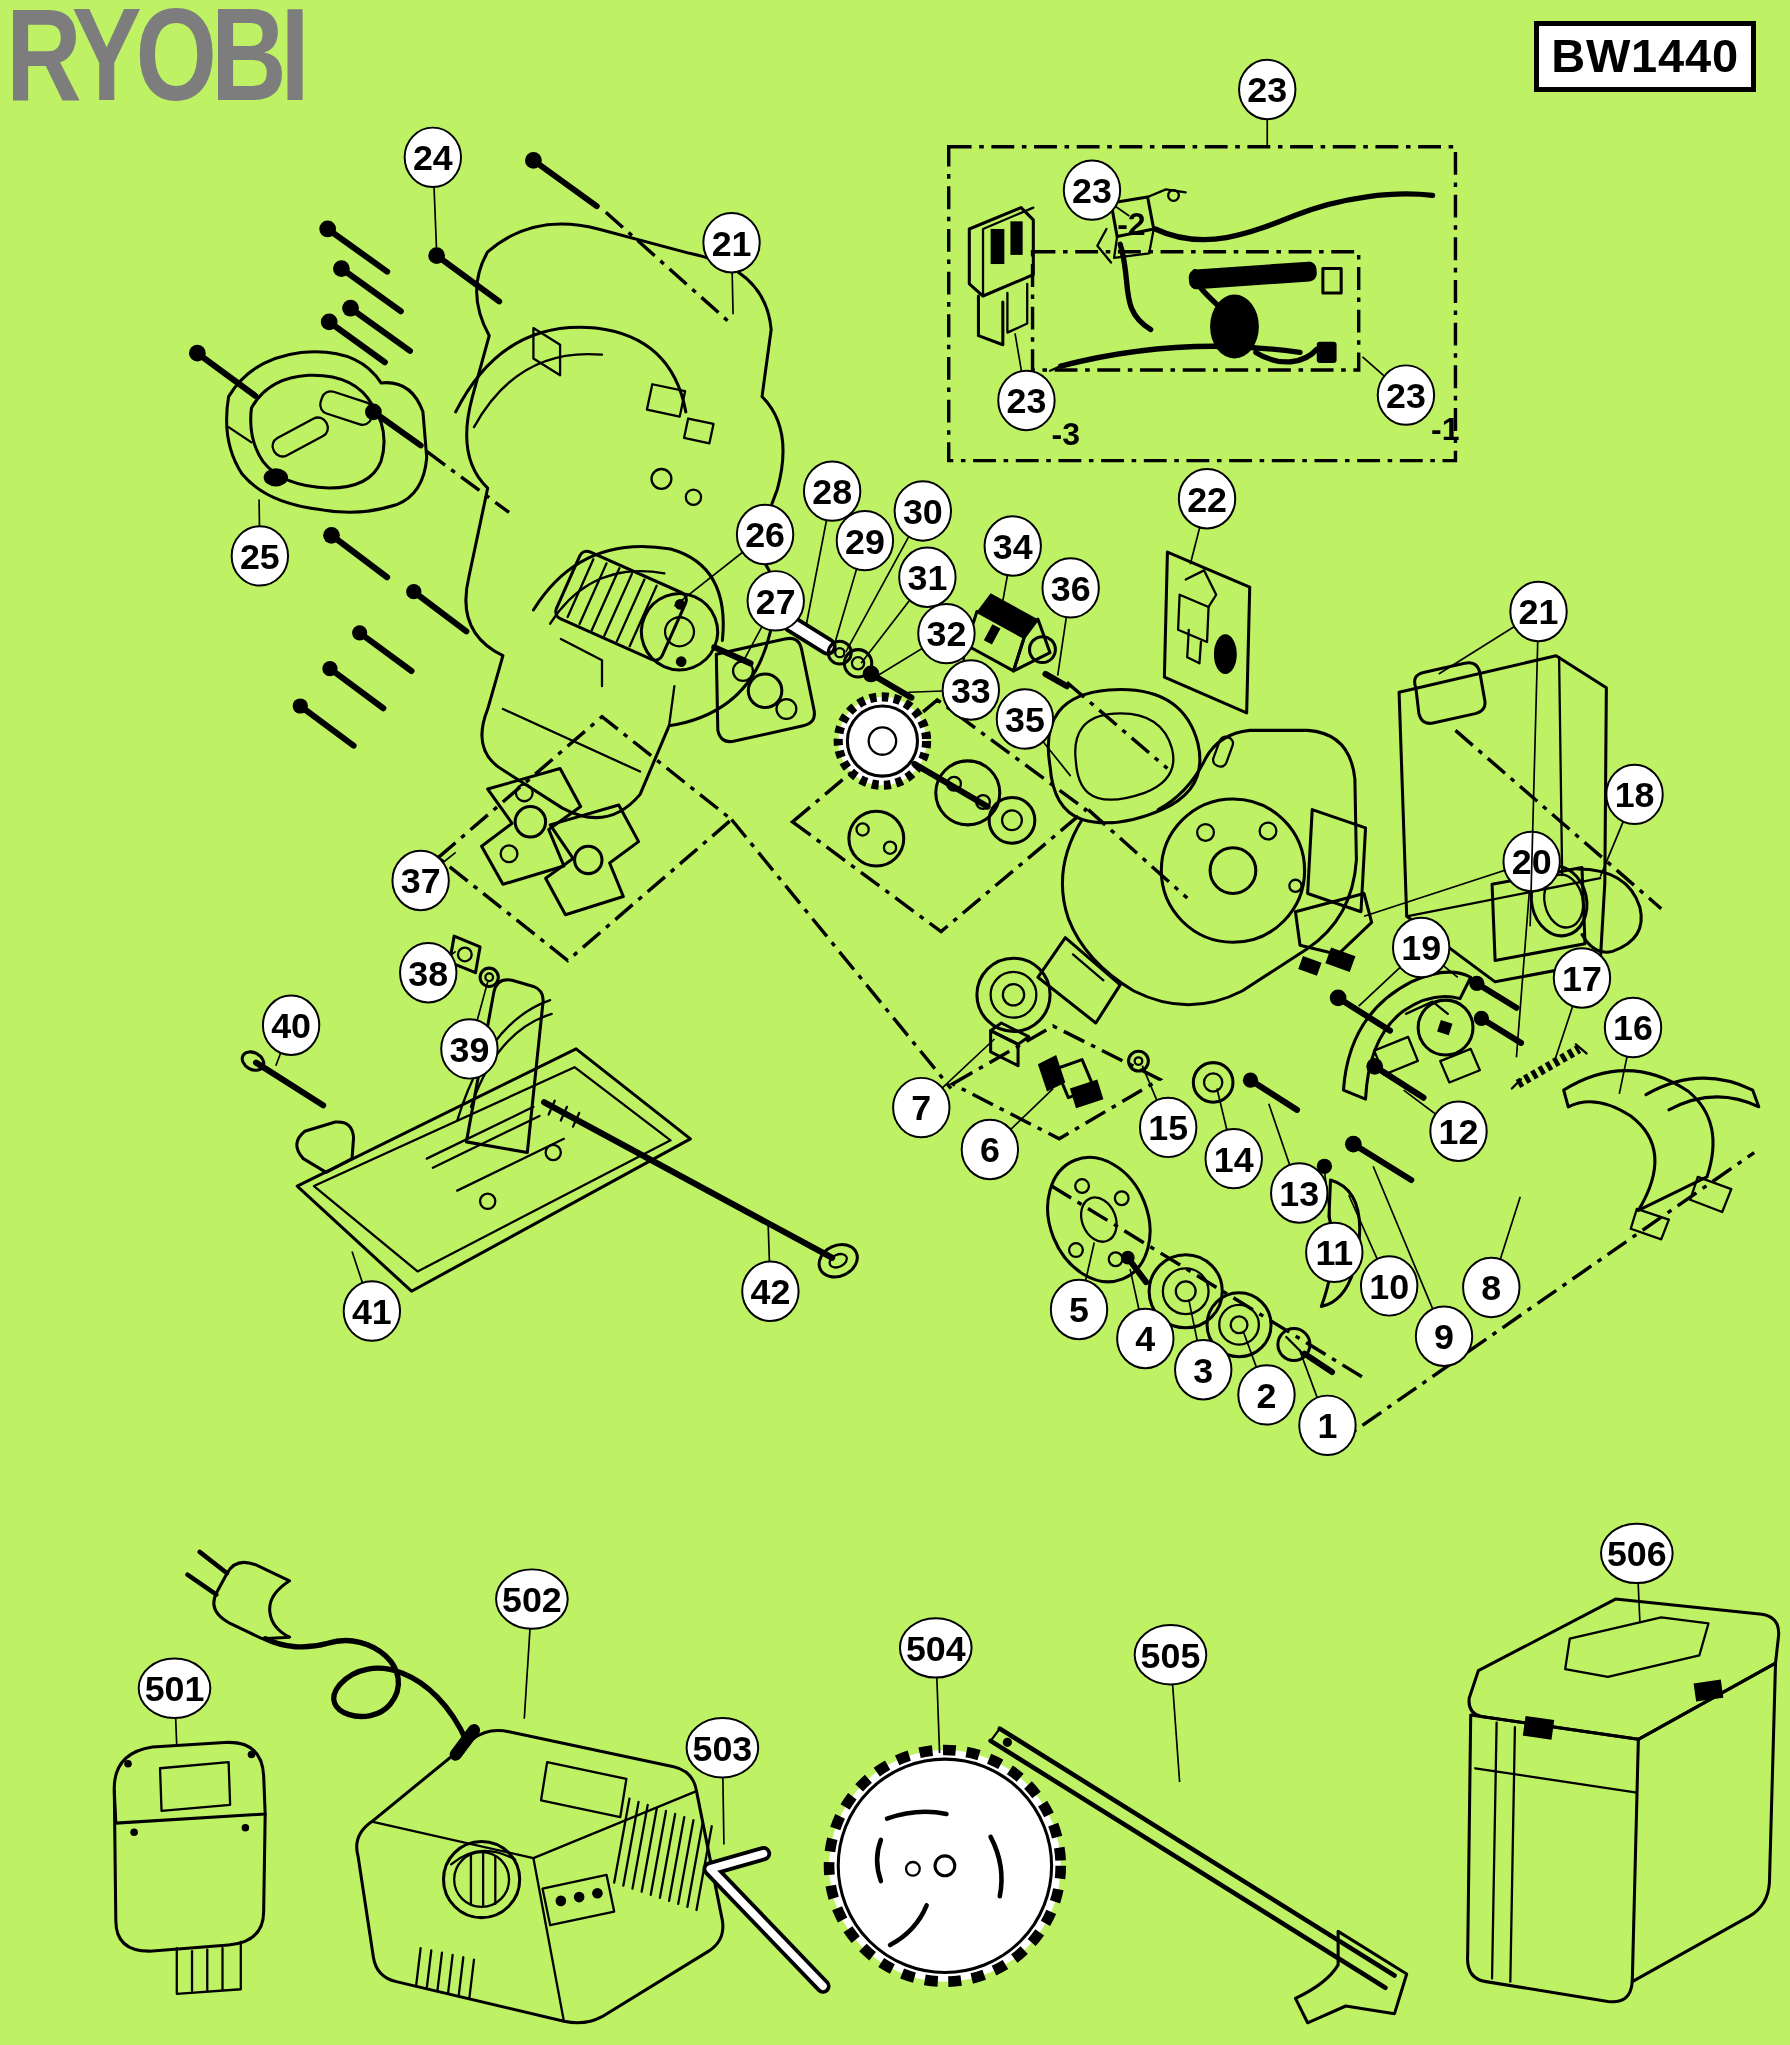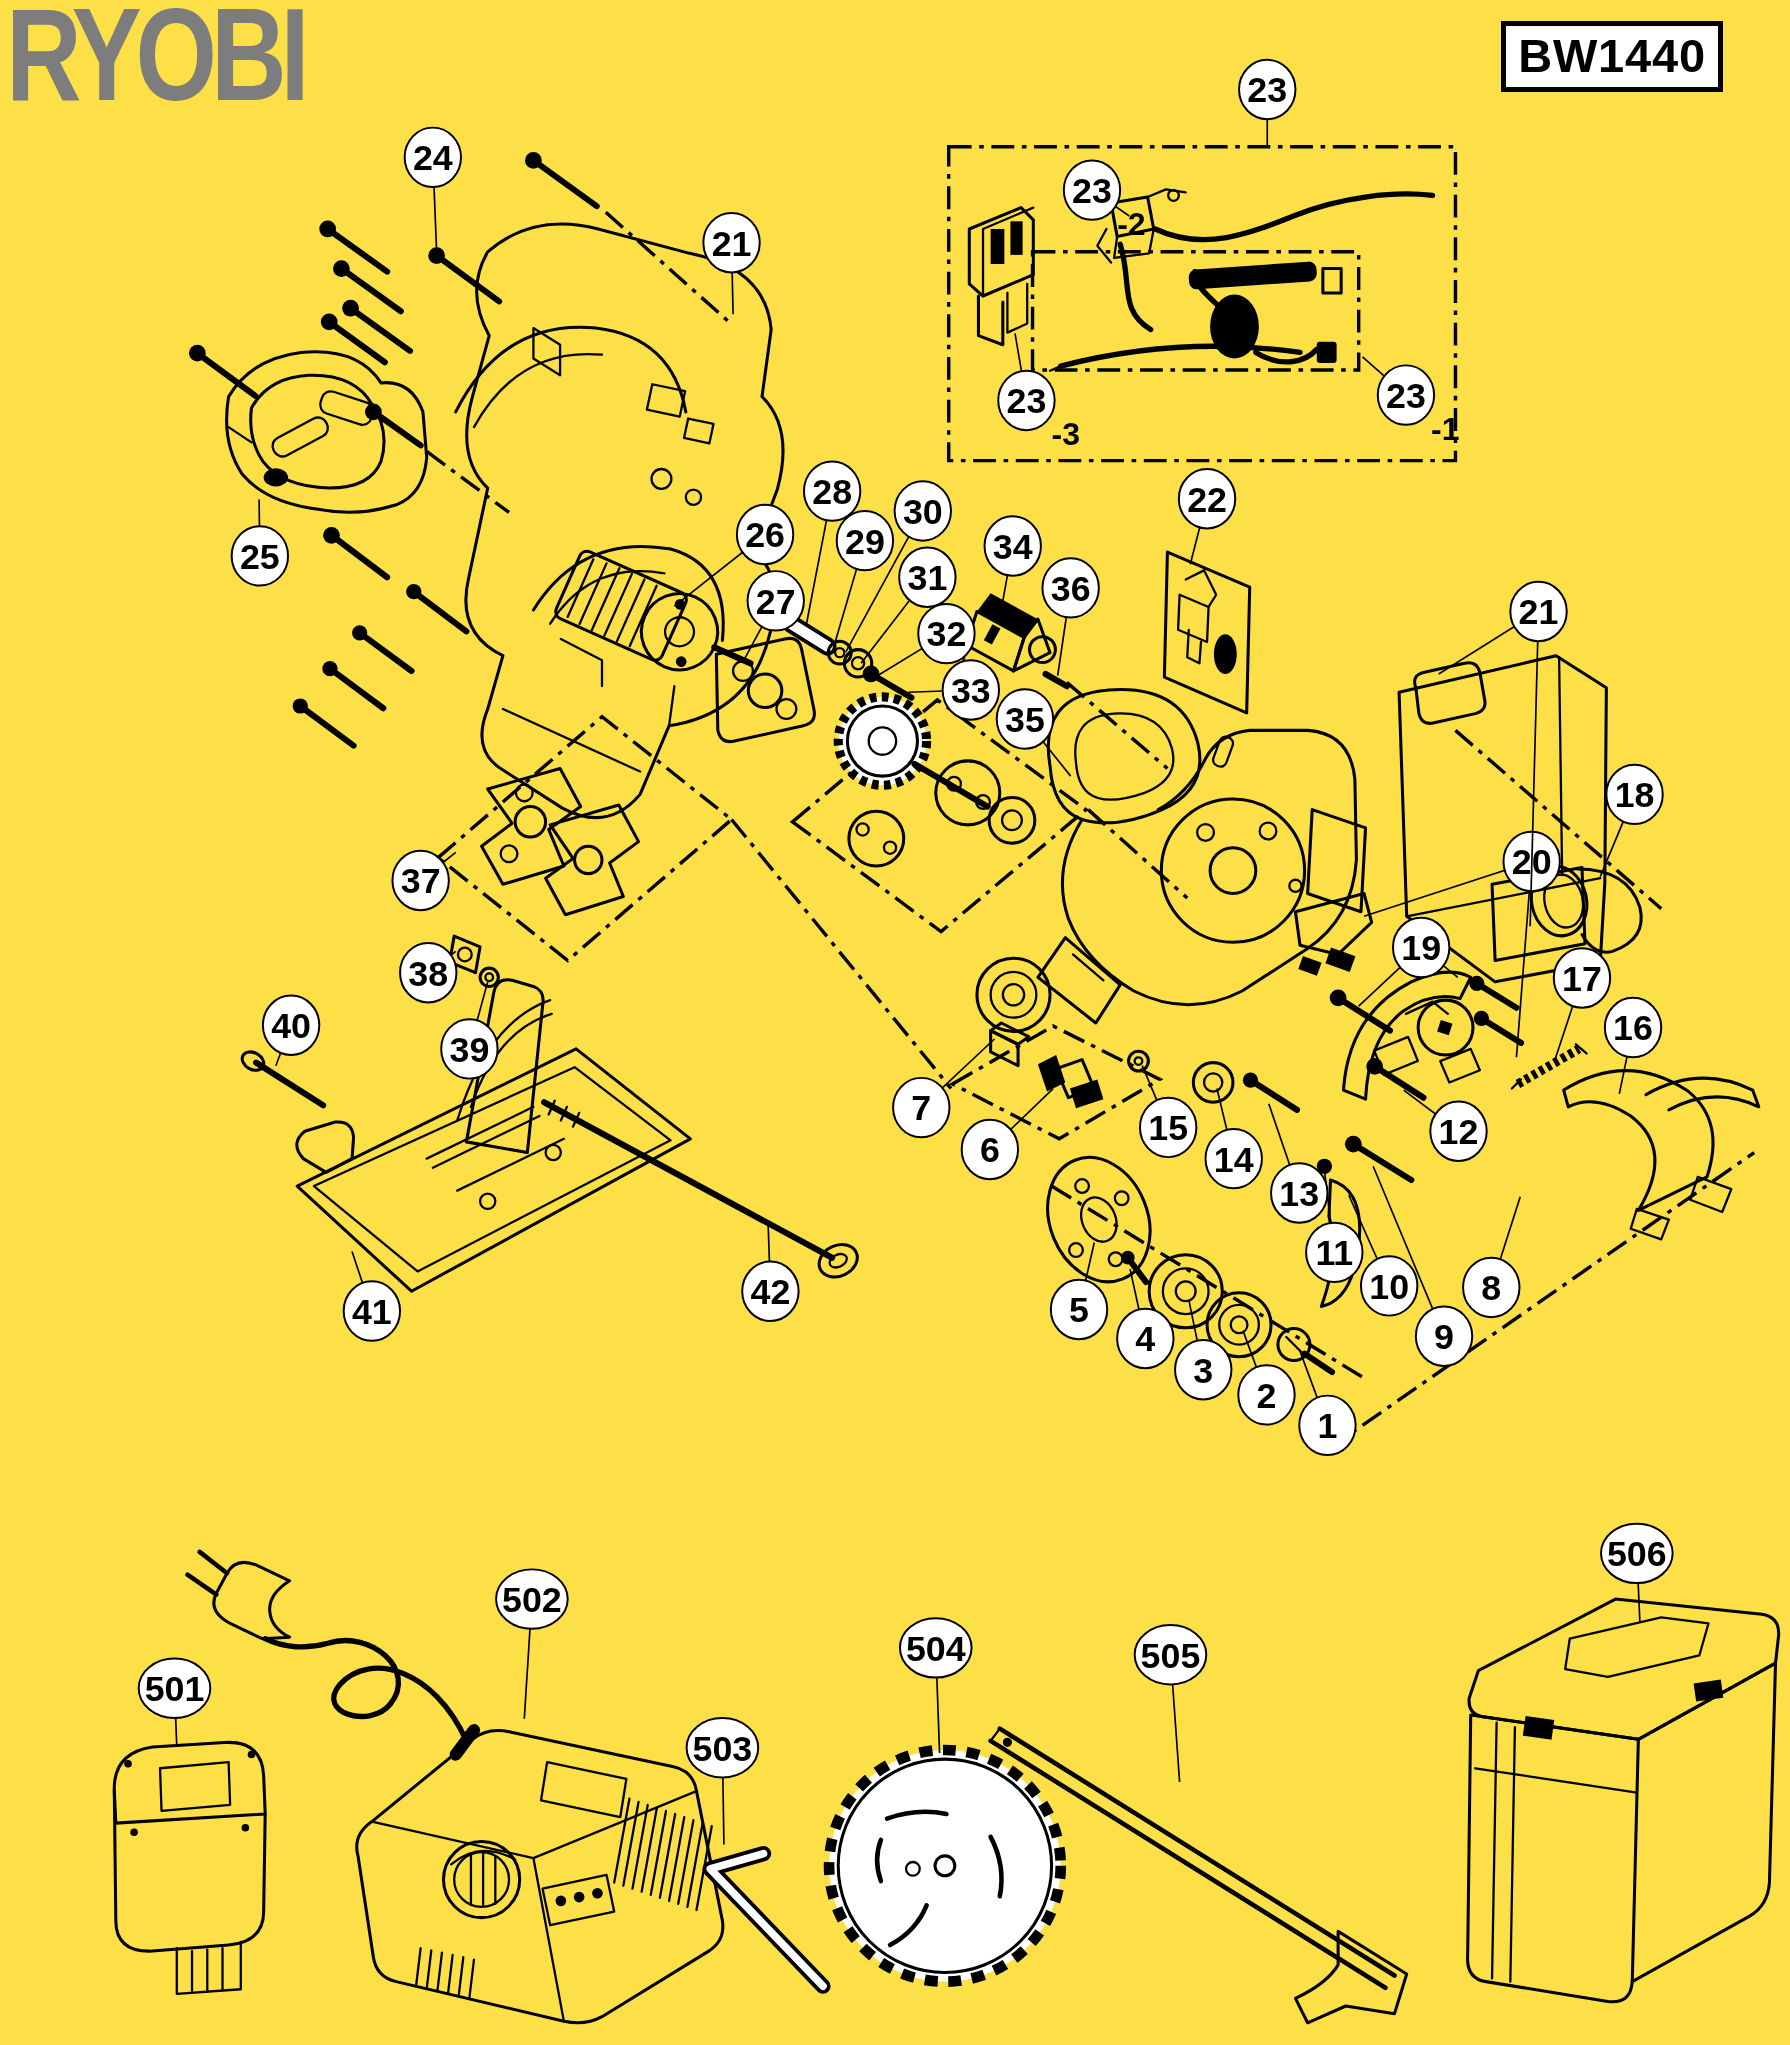--- a/index.html
+++ b/index.html
@@ -1,33 +1,33 @@
 <!DOCTYPE html>
 <html style="font-size:12.2px"><head>
 <meta charset="utf-8">
 <style>
   html,body{margin:0;padding:0;background:#fff;}
   #page{
     position:relative;
     width:1790px;height:2046px;
-    background:#fde047;
+    background:#bef264;
     font-family:"Liberation Sans", sans-serif;
     overflow:hidden;
   }
   #brand-logo{
     position:absolute;left:6.1px;top:-21.3px;
     font-size:131px;font-weight:900;
     color:#7d7d7d;
     letter-spacing:-7.6px;
     transform:scaleX(.80);
     transform-origin:left top;
     user-select:none;
   }
   #model-box{
-    position:absolute;left:1501px;top:21.3px;
+    position:absolute;left:1534px;top:21.3px;
     border:5.3px solid #000;
     padding:1.5px 12.2px 4.6px 12.2px;
     font-size:47px;font-weight:bold;color:#000;
     letter-spacing:0.8px;
     background:#fff;
   }
   svg{position:absolute;left:0;top:0;}
   
   .ln{stroke:#000;fill:none;stroke-width:4;stroke-linecap:round;stroke-linejoin:round;}
   .ln2{stroke:#000;fill:none;stroke-width:3;stroke-linecap:round;stroke-linejoin:round;}

